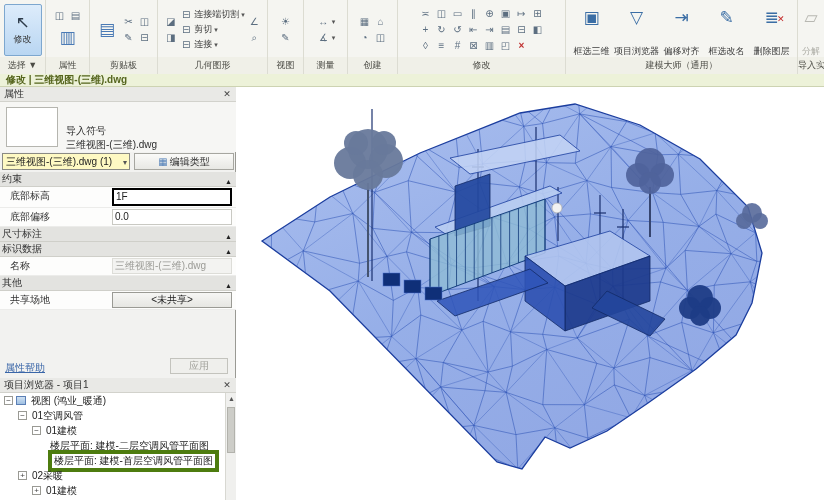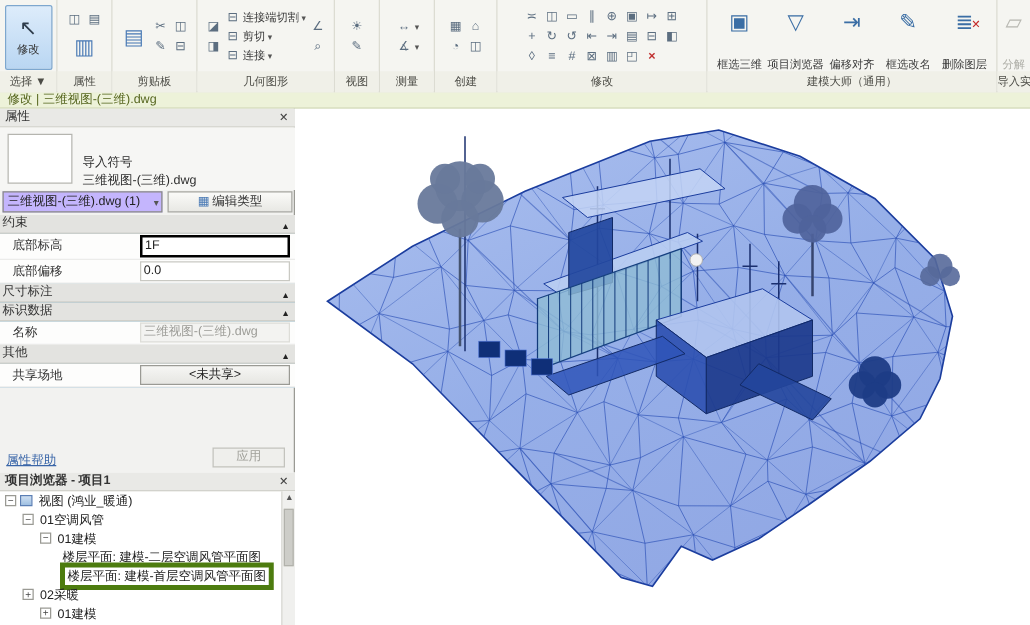--- a/index.html
+++ b/index.html
@@ -37,38 +37,38 @@
     align-items:center; justify-content:flex-start; padding-top:3px; }
   .plugin-btn .picon { font-size:17px; color:#3b6ea5; line-height:24px; position:relative; }
   .plugin-btn .picon .badge { position:absolute; right:-6px; bottom:-1px; font-size:9px; color:#c42b2b; font-weight:bold;}
   .plugin-btn .plabel { font-size:9px; color:#3c3c3c; margin-top:15px; white-space:nowrap; }
   .disabled-btn .picon { color:#b8b8b2; }
   .disabled-btn .plabel { color:#adada6; }
 
   
   #context-bar { left:0; top:74px; width:824px; height:13px; background:#edf2d9;
     border-bottom:1px solid #cdd3b2; font-size:10px; color:#55651e; line-height:12px;
-    padding-left:6px; font-weight:normal; }
+    padding-left:6px; font-weight:bold; }
 
   
   #left-panel { left:0; top:87px; width:236px; height:413px; background:#f2f2f0;
     border-right:1px solid #9a9a94; }
   .pal-title { position:absolute; left:0; width:236px; height:15px; background:#e9e9e6;
     border-bottom:1px solid #d2d2cc; font-size:10px; color:#333; line-height:14px;
     padding-left:4px; }
   .pal-close { position:absolute; right:3px; top:1px; width:12px; height:12px;
     font-size:9px; line-height:12px; text-align:center; color:#444; }
 
   #type-area { position:absolute; left:0; top:15px; width:236px; height:50px; background:#f6f6f4; }
   #type-thumb { position:absolute; left:6px; top:5px; width:52px; height:40px;
     background:#fff; border:1px solid #b5b5af; }
   #type-text { position:absolute; left:66px; top:22px; font-size:10px; color:#2c2c2c; line-height:14px; }
 
   #selector-row { position:absolute; left:2px; top:66px; width:232px; height:17px; }
-  #type-selector { position:absolute; left:0; top:0; width:128px; height:17px; background:#c4b5fd;
+  #type-selector { position:absolute; left:0; top:0; width:128px; height:17px; background:#fef9c3;
     border:1px solid #8a8a84; font-size:10px; line-height:15px; color:#222;
     padding:0 12px 0 3px; white-space:nowrap; overflow:hidden; }
   #type-selector .dd { position:absolute; right:2px; top:1px; font-size:8px; color:#555; }
   #edit-type-btn { position:absolute; left:132px; top:0; width:100px; height:17px;
     background:linear-gradient(#fafaf8,#e8e8e4); border:1px solid #a6a6a0; font-size:10px;
     color:#333; line-height:15px; text-align:center; }
   #edit-type-btn .eicon { color:#4a7ab5; font-size:10px; margin-right:2px; }
 
   #prop-grid { position:absolute; left:0; top:85px; width:236px; background:#0369a1; }
   .sec-header { height:15px; background:#e3e3e0; border-bottom:1px solid #cfcfc9;
@@ -86,21 +86,21 @@
     border:1px solid #9a9a94; }
 
   #help-row { position:absolute; left:0; top:268px; width:236px; height:22px; }
   #help-link { position:absolute; left:5px; top:6px; font-size:10px; color:#3a66a8;
     text-decoration:underline; }
   #apply-btn { position:absolute; right:8px; top:3px; width:58px; height:16px;
     background:#efefec; border:1px solid #c3c3bd; color:#a0a09a; font-size:10px;
     text-align:center; line-height:14px; }
 
   #browser { position:absolute; left:0; top:291px; width:236px; height:122px; background:#fff; }
-  #browser .pal-title { top:0;font-weight:bold; }
+  #browser .pal-title { top:0; }
   #tree { position:absolute; left:0; top:15px; width:225px; height:107px; overflow:hidden; }
   .tree-row { height:15px; display:flex; align-items:center; font-size:10px; color:#222;
     white-space:nowrap; }
   .expander { width:9px; height:9px; border:1px solid #9a9a94; background:#fff; font-size:8px;
     line-height:7px; text-align:center; color:#444; margin-right:3px; flex:0 0 auto; }
   .tree-ico { width:10px; height:9px; border:1px solid #5b7fb5; background:linear-gradient(#cfe0f2,#9fc0e2);
     margin-right:3px; flex:0 0 auto; }
   .tree-label { padding:0 2px; }
   .tree-label.selected { border:4px solid #4d7c0f; background:#fff; }
   #tree-scroll { position:absolute; right:0; top:15px; width:11px; height:107px; background:#f0f0ee;

